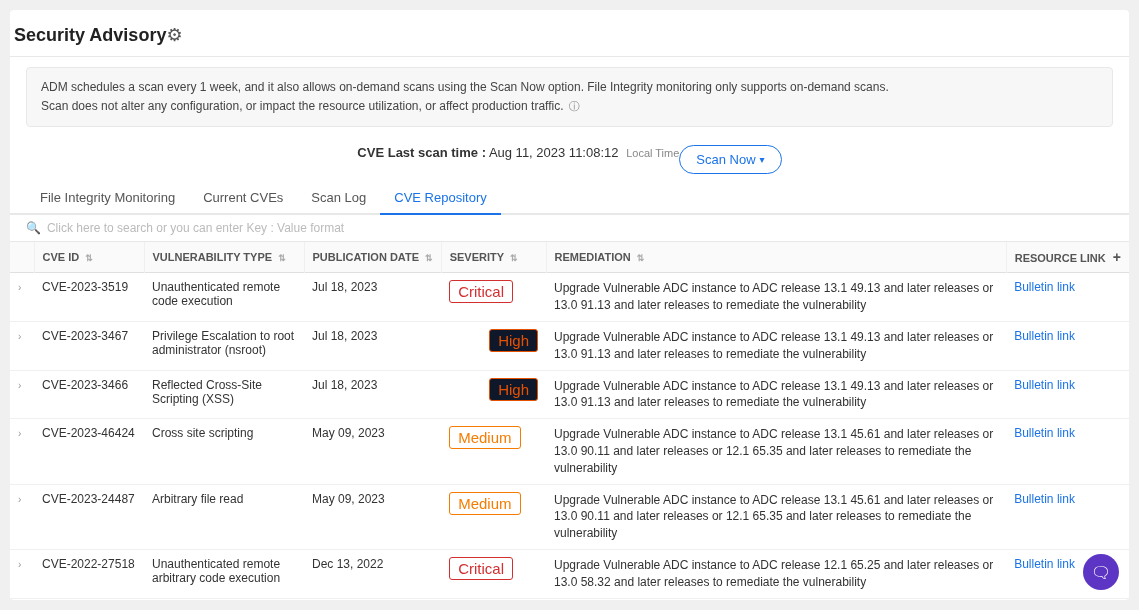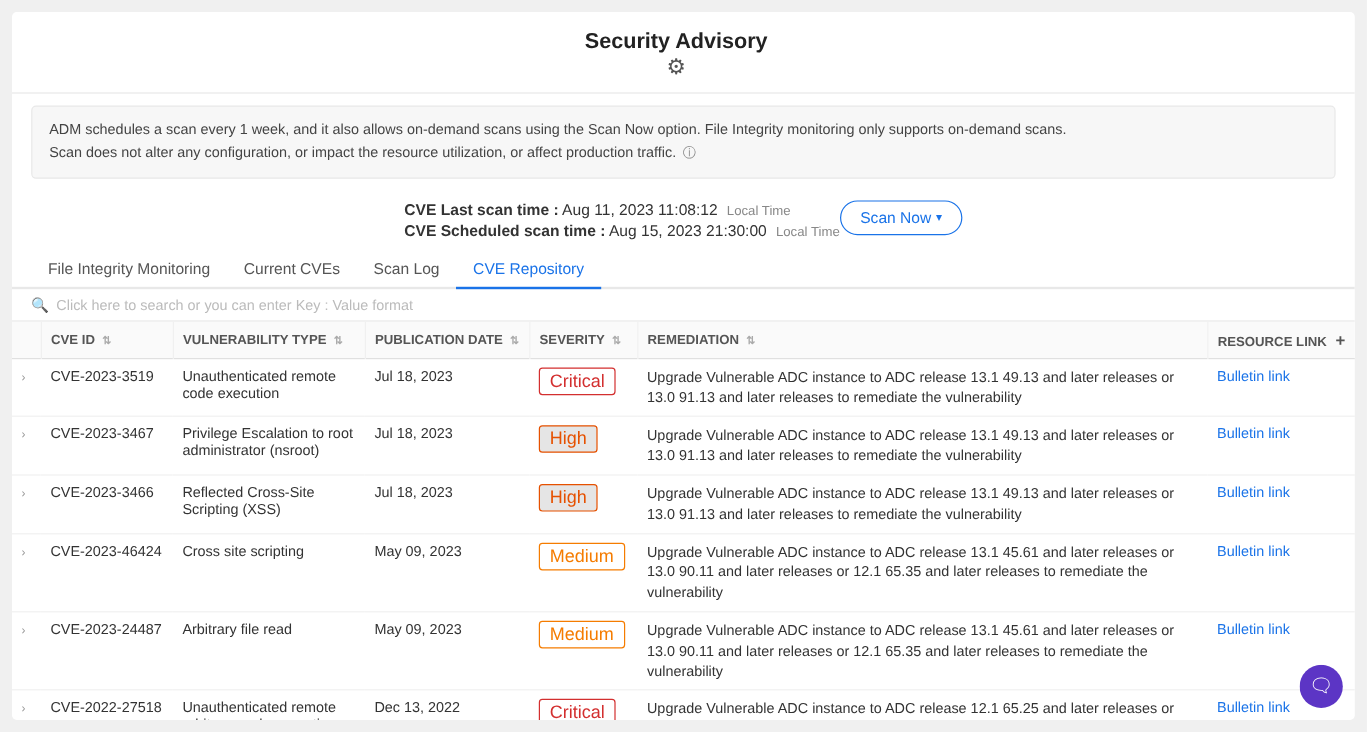--- a/index.html
+++ b/index.html
@@ -1,19 +1,19 @@
 <!DOCTYPE html>
 <html><head>
   <meta charset="utf-8">
   <style>
     * { box-sizing: border-box; margin: 0; padding: 0; }
     body { font-family: -apple-system, BlinkMacSystemFont, 'Segoe UI', Arial, sans-serif; font-size: 13px; background: #f0f0f0; color: #333; }
     .app-container { width: 1139px; height: 610px; background: #f0f0f0; overflow: hidden; }
     .main-panel { background: #fff; margin: 10px; border-radius: 4px; height: calc(100% - 20px); display: flex; flex-direction: column; overflow: hidden; }
-    .header { display: flex; align-items: center; justify-content: flex-end; padding: 14px 16px 10px 4px; border-bottom: 1px solid #e8e8e8; flex-direction: column; }
+    .header { display: flex; align-items: center; justify-content: flex-start; padding: 14px 16px 10px 4px; border-bottom: 1px solid #e8e8e8; }
     .header-title { font-size: 18px; font-weight: 600; color: #222; }
     .gear-icon { color: #555; cursor: pointer; font-size: 18px; }
     .info-bar { background: #f7f7f7; border: 1px solid #e8e8e8; margin: 10px 16px; border-radius: 4px; padding: 10px 14px; }
     .info-text { font-size: 12px; color: #444; line-height: 1.6; }
     .scan-info { display: flex; align-items: flex-start; justify-content: center; padding: 8px 16px 4px 16px; }
     .scan-times { display: flex; flex-direction: column; gap: 3px; }
     .scan-time-label { font-weight: 600; }
     .local-time { color: #888; font-size: 11px; margin-left: 4px; }
     .scan-now-btn { display: flex; align-items: center; gap: 4px; border: 1.5px solid #1a73e8; color: #1a73e8; background: #fff; border-radius: 20px; padding: 6px 16px; cursor: pointer; font-size: 13px; font-weight: 500; }
     .scan-now-btn .chevron { font-size: 10px; }
@@ -26,21 +26,21 @@
     .table-container { flex: 1; overflow-y: auto; }
     table { width: 100%; border-collapse: collapse; font-size: 12px; }
     thead tr { background: #fafafa; border-bottom: 1px solid #e0e0e0; }
     th { padding: 7px 8px; text-align: left; font-weight: 600; color: #555; font-size: 11px; border-right: 1px solid #f0f0f0; position: relative; white-space: nowrap; }
     th .sort-icon { font-size: 9px; color: #aaa; margin-left: 3px; }
     th:last-child { border-right: none; }
     td { padding: 7px 8px; vertical-align: top; border-bottom: 1px solid #f0f0f0; color: #333; }
     .expand-icon { color: #999; cursor: pointer; font-size: 10px; }
     .severity-badge { display: inline-block; padding: 2px 8px; border-radius: 3px; font-size: 15px; font-weight: 500; border: 1px solid; }
     .severity-critical { color: #d32f2f; border-color: #d32f2f; background: #fff; }
-    .severity-high { color: #e65100; border-color: #e65100; background: #e5e5e5; }
+    .severity-high { color: #e65100; border-color: #e65100; background: #0f172a; margin-left: 40px; }
     .severity-medium { color: #f57c00; border-color: #f57c00; background: #fff; }
     .bulletin-link { color: #1a73e8; cursor: pointer; text-decoration: none; white-space: nowrap; }
     .col-chevron { width: 24px; }
     .col-cveid { width: 110px; }
     .col-vulntype { width: 160px; }
     .col-pubdate { width: 100px; white-space: nowrap; }
     .col-severity { width: 90px; }
     .col-resource { width: 90px; }
     .add-icon { color: #555; cursor: pointer; font-size: 14px; }
     .remediation-text { font-size: 12px; color: #333; line-height: 1.4; }
@@ -68,25 +68,20 @@
       </div>
     </div>
 
     <div class="scan-info">
       <div class="scan-times">
         <div>
           <span class="scan-time-label">CVE Last scan time :</span>
           <span>Aug 11, 2023 11:08:12</span>
           <span class="local-time">Local Time</span>
         </div>
-        <div>
-          <span class="scan-time-label">CVE Scheduled scan time :</span>
-          <span>Aug 15, 2023 21:30:00</span>
-          <span class="local-time">Local Time</span>
-        </div>
       </div>
       <button class="scan-now-btn">
         <span>Scan Now</span>
         <span class="chevron">▾</span>
       </button>
     </div>
 
     <div class="tabs">
       <div class="tab">File Integrity Monitoring</div>
       <div class="tab">Current CVEs</div>

